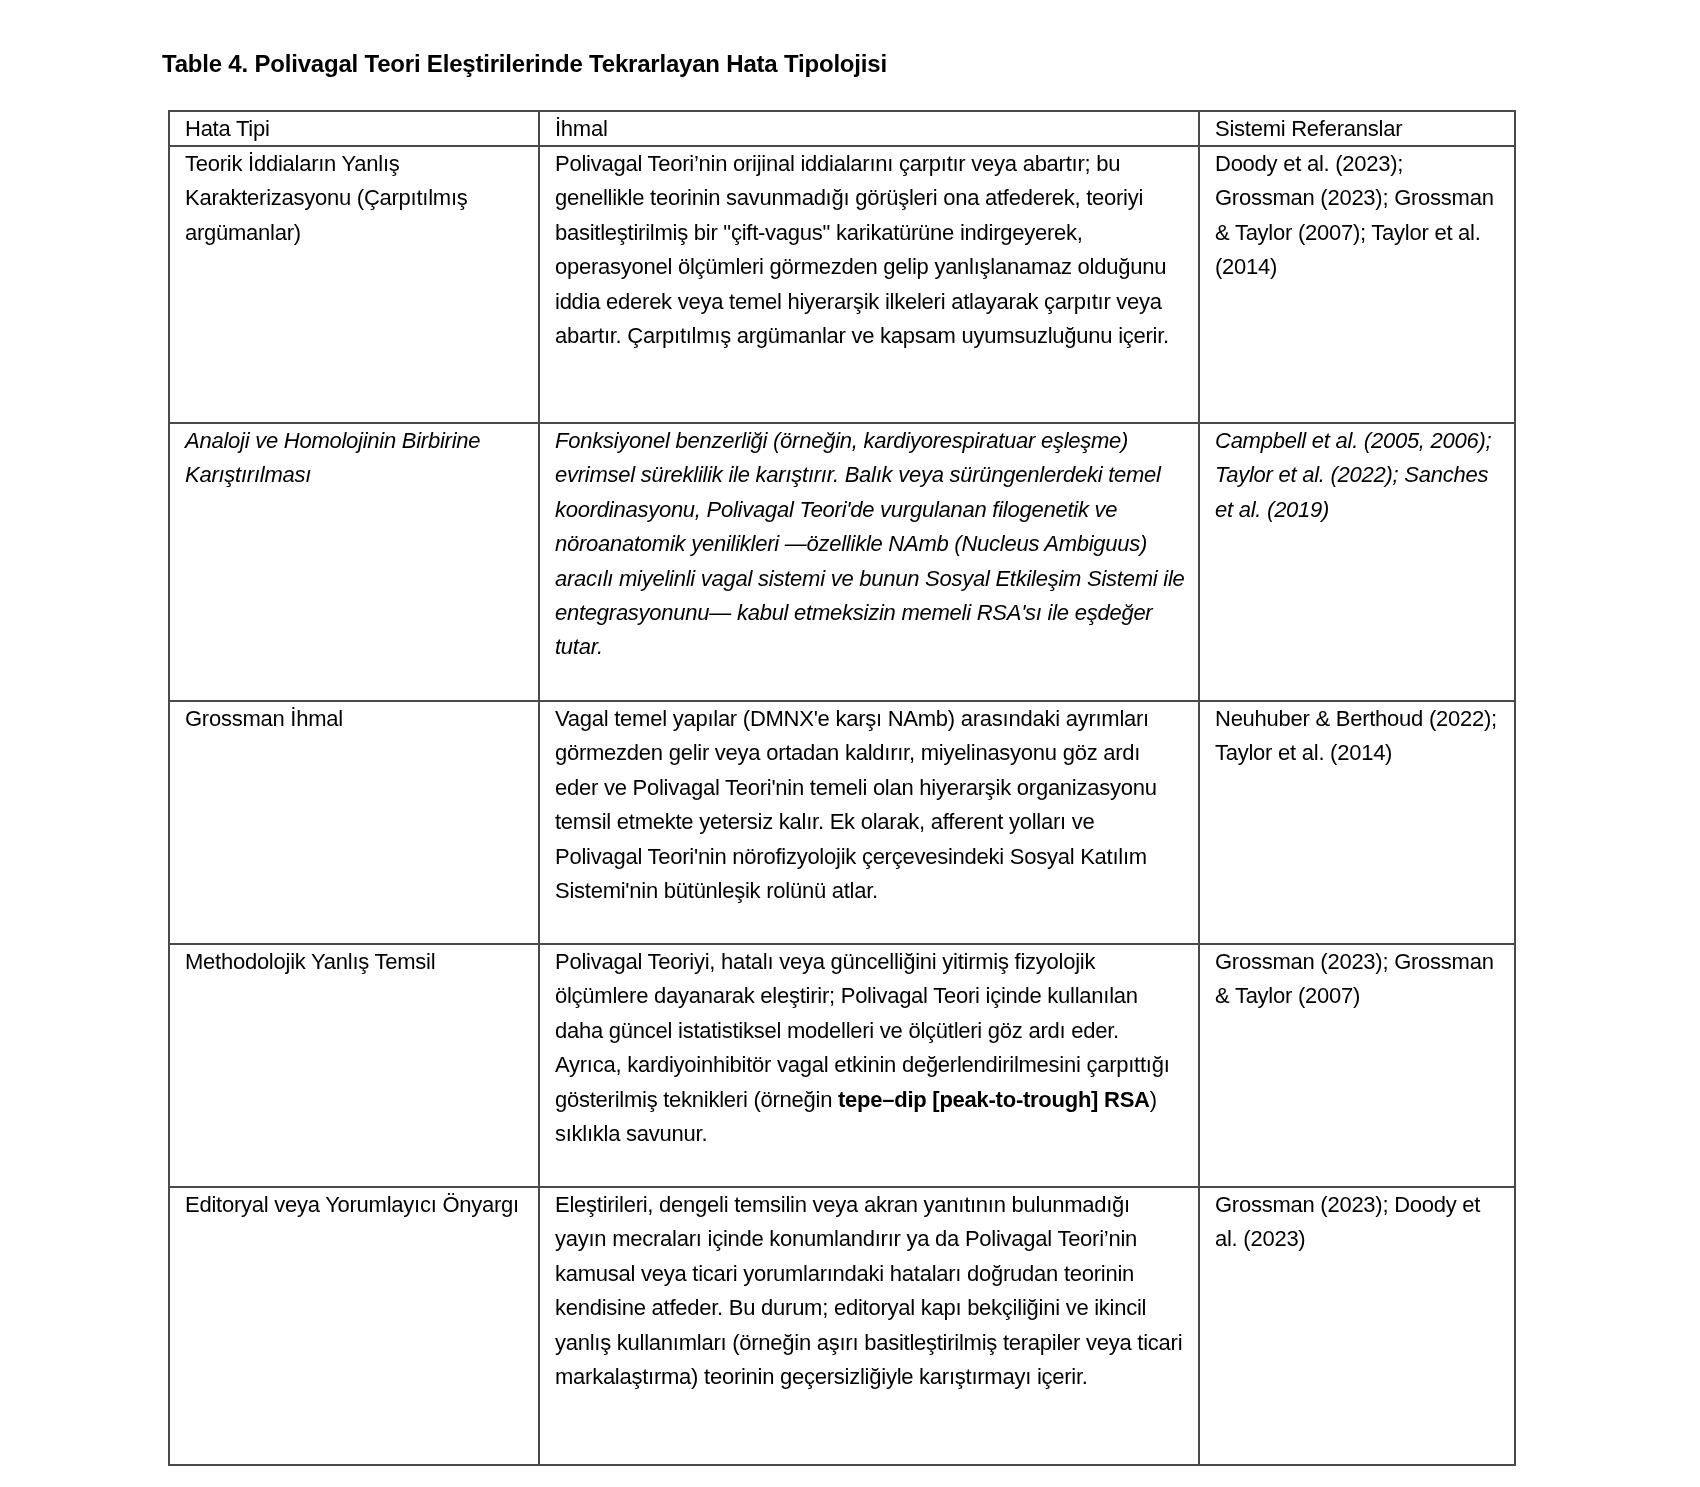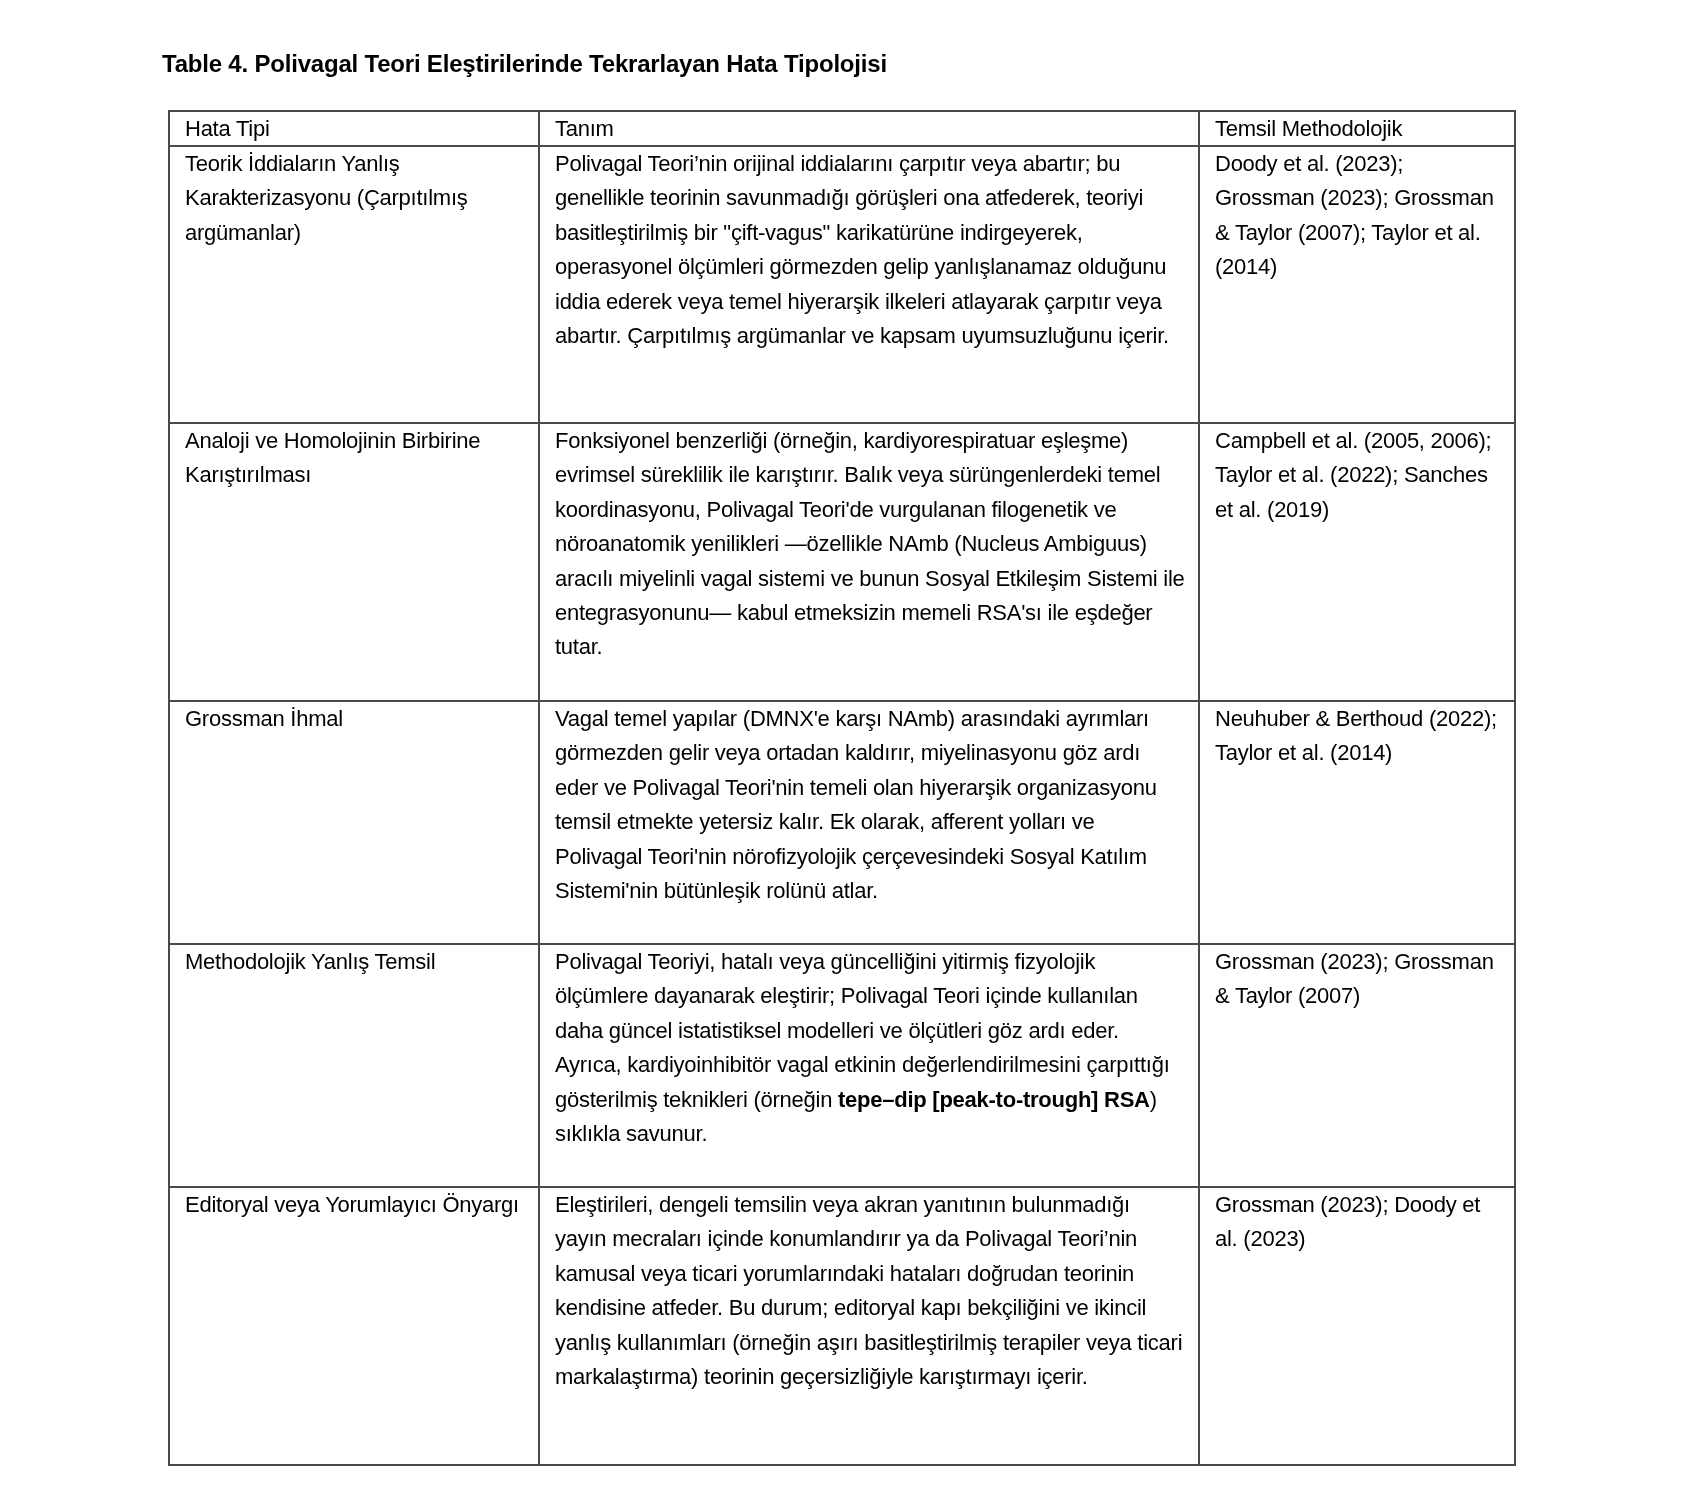--- a/index.html
+++ b/index.html
@@ -44,42 +44,42 @@
       text-align: left;
       padding: 0 12px 0 15px;
       font-weight: normal;
       letter-spacing: -0.25px;
     }
     table.typology th {
       height: 33px;
       line-height: 33px;
     }
     tr.r1 td { height: 275px; }
-    tr.r2 td { height: 276px; }
+    tr.r2 td { height: 276px; font-style: italic; }
     tr.r3 td { height: 241px; }
     tr.r4 td { height: 241px; }
     tr.r5 td { height: 276px; margin-top: 42px; }
     .bold { font-weight: bold; }
   </style>
 </head>
 <body>
 
 <div class="caption">Table 4. Polivagal Teori Eleştirilerinde Tekrarlayan Hata Tipolojisi</div>
 
 <table class="typology">
   <colgroup>
     <col class="c1">
       <col class="c2">
       <col class="c3">
   </colgroup>
   <thead>
     <tr>
       <th>Hata Tipi</th>
-      <th>Tanım</th>
-      <th>Temsil Methodolojik</th>
+      <th>İhmal</th>
+      <th>Sistemi Referanslar</th>
     </tr>
   </thead>
   <tbody>
     <tr class="r1">
       <td>Teorik İddiaların Yanlış Karakterizasyonu (Çarpıtılmış argümanlar)</td>
       <td>Polivagal Teori’nin orijinal iddialarını çarpıtır veya abartır; bu genellikle teorinin savunmadığı görüşleri ona atfederek, teoriyi basitleştirilmiş bir "çift-vagus" karikatürüne indirgeyerek, operasyonel ölçümleri görmezden gelip yanlışlanamaz olduğunu iddia ederek veya temel hiyerarşik ilkeleri atlayarak çarpıtır veya abartır. Çarpıtılmış argümanlar ve kapsam uyumsuzluğunu içerir.</td>
       <td>Doody et al. (2023); Grossman (2023); Grossman &amp; Taylor (2007); Taylor et al. (2014)</td>
     </tr>
     <tr class="r2">
       <td>Analoji ve Homolojinin Birbirine Karıştırılması</td>

